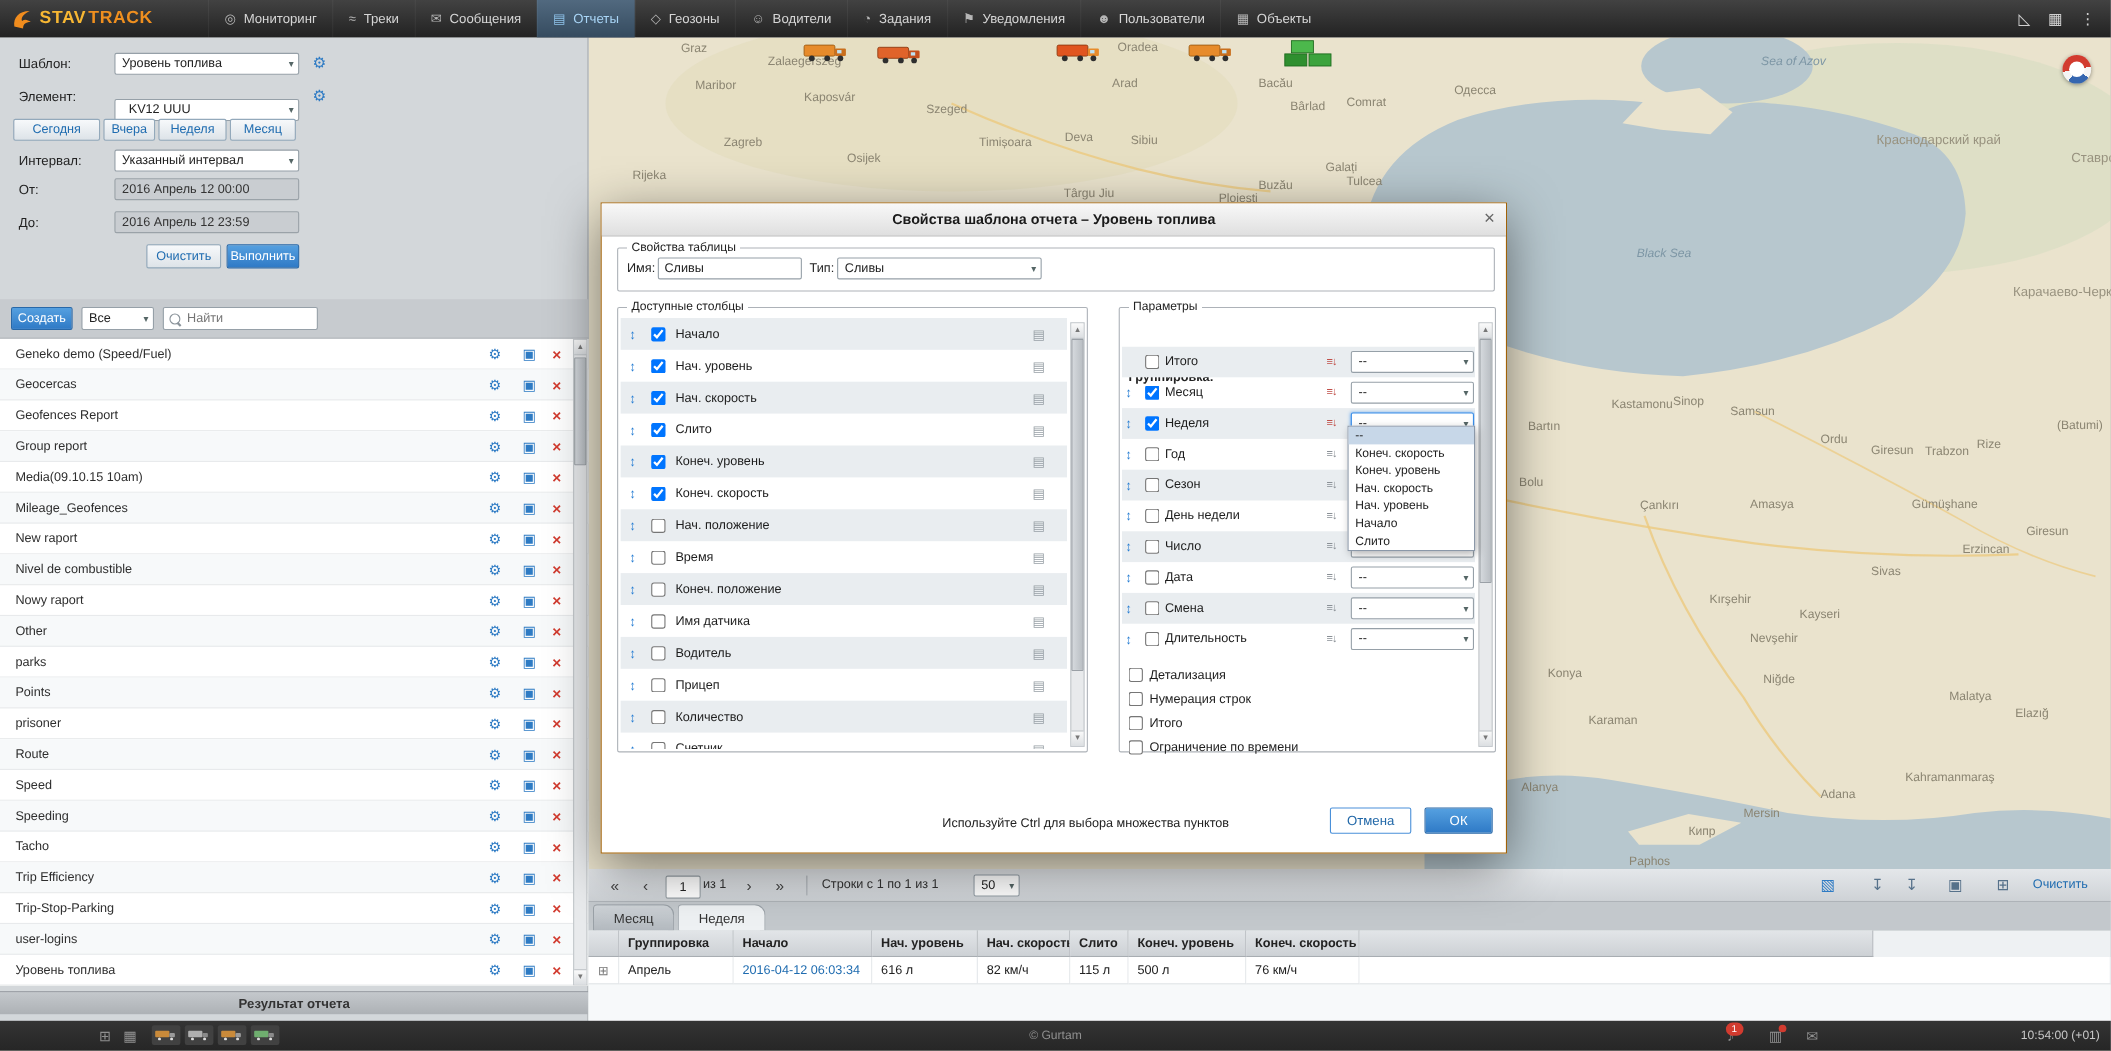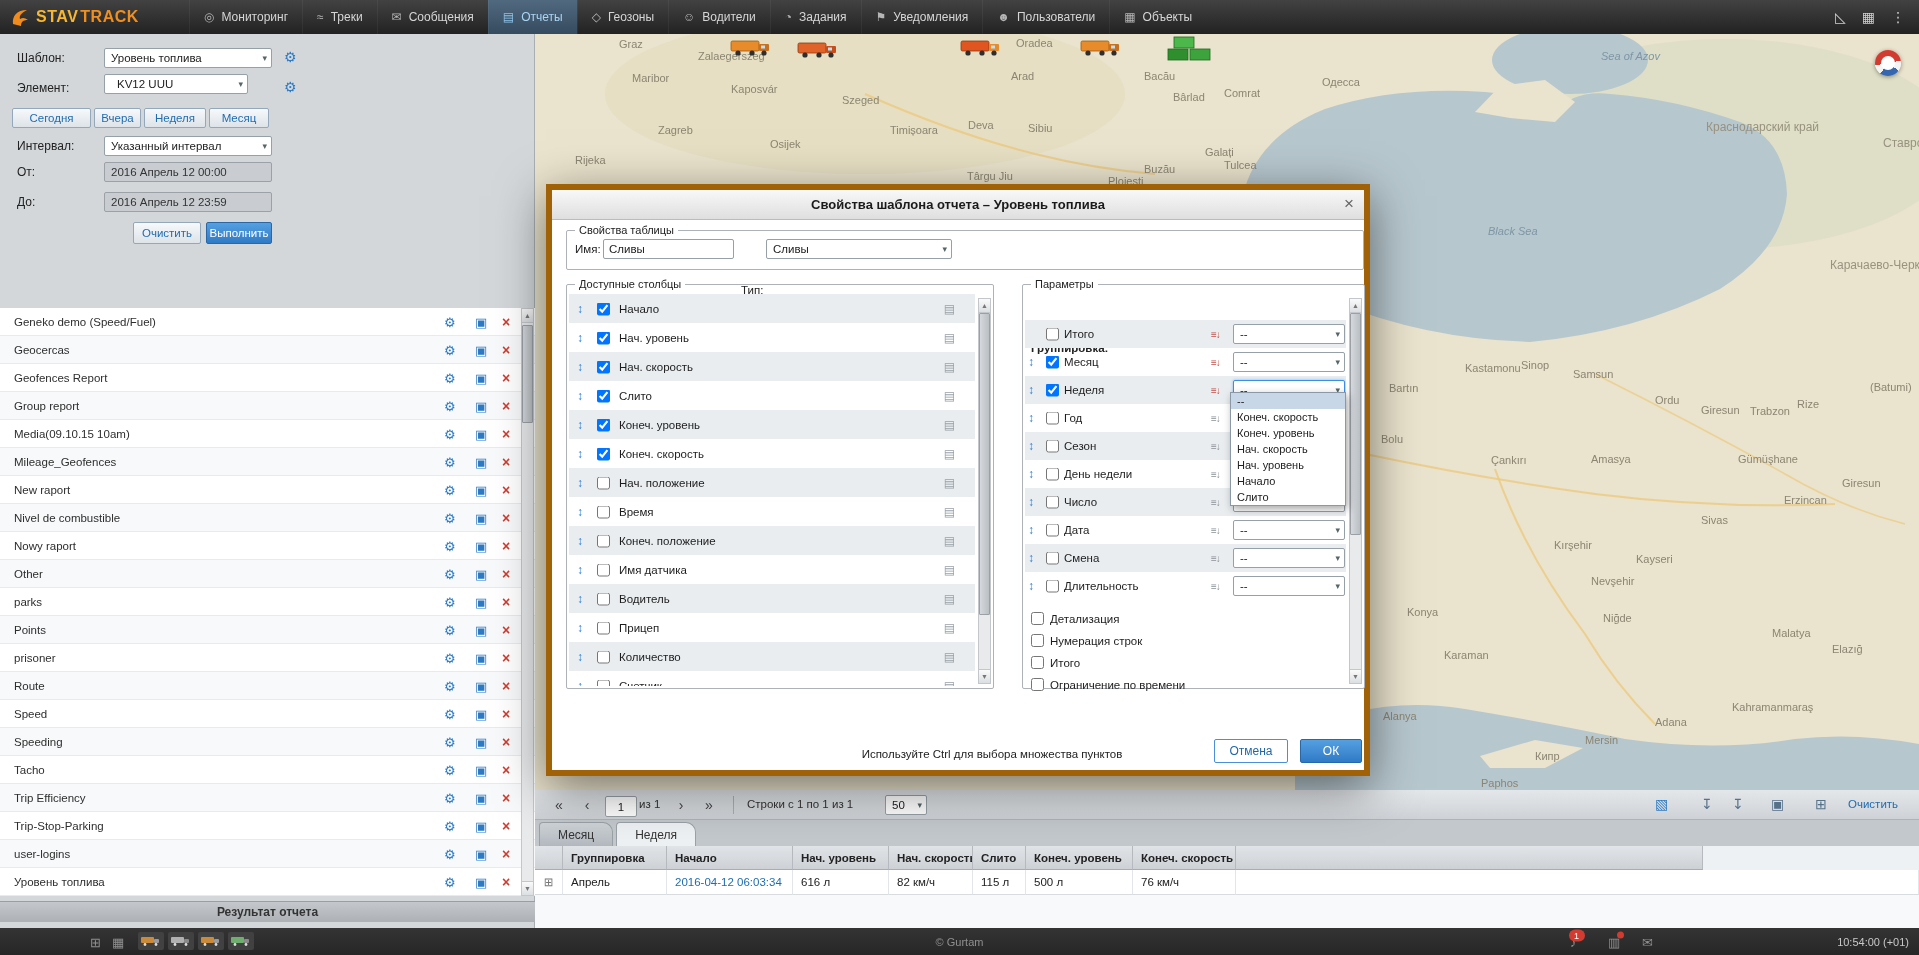--- a/index.html
+++ b/index.html
@@ -64,21 +64,21 @@
   .tab{height:24px;padding:0 18px;display:flex;align-items:center;font-size:12px;color:#333;background:linear-gradient(#cfd4d8,#b2b8be);border:1px solid #9aa1a7;border-bottom:none;border-radius:4px 10px 0 0;margin-right:3px;cursor:pointer;box-sizing:border-box;}
   .tab.active{background:#eef1f3;}
   .tgrid{display:grid;grid-template-columns:28px 104px 126px 96px 84px 53px 107px 103px auto;}
   .thead{position:absolute;left:0;top:56px;width:1168px;height:24px;}
   .thc{background:linear-gradient(#e2e5e8,#cdd1d5);border-right:1px solid #b6babe;border-bottom:1px solid #a8adb2;padding:0 8px;display:flex;align-items:center;font-weight:bold;font-size:11.5px;color:#222;box-sizing:border-box;white-space:nowrap;overflow:hidden;}
   .trow{position:absolute;left:0;top:80px;width:1384px;height:25px;}
   .tdc{background:#fff;border-right:1px solid #e3e6e9;border-bottom:1px solid #d8dcdf;padding:0 8px;display:flex;align-items:center;font-size:11.5px;color:#222;box-sizing:border-box;white-space:nowrap;overflow:hidden;}
   .tfill{position:absolute;left:0;top:105px;width:1384px;height:33px;background:#f7f9fa;}
   .linkc{color:#1f6cb0;cursor:pointer;}
   
-  #dialog{position:absolute;left:546px;top:184px;width:824px;height:592px;background:#fff;border:6px solid #a16207;box-shadow:0 12px 45px rgba(0,0,0,.5);z-index:50;box-sizing:border-box;}
+  #dialog{position:absolute;left:546px;top:184px;width:824px;height:592px;background:#fff;border:1px solid #a16207;box-shadow:0 12px 45px rgba(0,0,0,.5);z-index:50;box-sizing:border-box;}
   .dlg-title{position:absolute;left:0;top:0;width:100%;height:30px;background:linear-gradient(#f8f8f8,#dfdfdf);border-bottom:1px solid #bbb;display:flex;align-items:center;justify-content:center;font-size:13px;font-weight:bold;color:#1a1a1a;box-sizing:border-box;}
   .dlg-close{position:absolute;right:10px;top:4px;font-size:17px;color:#666;cursor:pointer;line-height:20px;}
   fieldset.fs{position:absolute;border:1px solid #adb2b8;border-radius:2px;margin:0;padding:0;box-sizing:border-box;}
   fieldset.fs legend{font-size:11px;color:#222;margin-left:8px;padding:0 4px;}
   .dfld{position:absolute;font-size:11.5px;color:#222;white-space:nowrap;}
   .dinp{position:absolute;height:20px;border:1px solid #96a0a8;border-radius:2px;font-size:11.5px;font-family:"Liberation Sans",sans-serif;color:#222;padding:0 5px;box-sizing:border-box;}
   .crow{position:relative;height:29px;}
   .crow:nth-child(odd){background:#e9edf0;}
   .drag{position:absolute;left:8px;top:50%;transform:translateY(-50%);color:#2a7fd4;font-weight:bold;font-size:12px;cursor:grab;}
   .crow input{position:absolute;left:28px;top:50%;transform:translateY(-50%);width:13px;height:13px;margin:0;}
@@ -169,40 +169,50 @@
     </div>
   </div>
 
   <div id="sidebar">
     <span class="fld" style="left:17px;top:17px;">Шаблон:</span>
     <div class="sel" style="position:absolute;left:104px;top:14px;width:168px;">
         <span>Уровень топлива</span>
       </div>
     <span class="tool-ic" style="position:absolute;left:284px;top:15px;">⚙</span>
     <span class="fld" style="left:17px;top:47px;">Элемент:</span>
-    <div class="sel" style="position:absolute;left:104px;top:40px;width:144px;padding-left:12px;">
+    <div class="sel" style="position:absolute;left:104px;top:56px;width:168px;padding-left:12px;">
         <span>KV12 UUU</span>
       </div>
     <span class="tool-ic" style="position:absolute;left:284px;top:45px;">⚙</span>
     <div class="qbtn" style="left:12px;top:74px;width:79px;">Сегодня</div>
     <div class="qbtn" style="left:94px;top:74px;width:47px;">Вчера</div>
     <div class="qbtn" style="left:144px;top:74px;width:62px;">Неделя</div>
     <div class="qbtn" style="left:209px;top:74px;width:60px;">Месяц</div>
     <span class="fld" style="left:17px;top:105px;">Интервал:</span>
     <div class="sel" style="position:absolute;left:104px;top:102px;width:168px;">
         <span>Указанный интервал</span>
       </div>
     <span class="fld" style="left:17px;top:131px;">От:</span>
     <div class="inp" style="position:absolute;left:104px;top:128px;width:168px;">2016 Апрель 12 00:00</div>
     <span class="fld" style="left:17px;top:161px;">До:</span>
     <div class="inp" style="position:absolute;left:104px;top:158px;width:168px;">2016 Апрель 12 23:59</div>
     <div class="qbtn" style="left:133px;top:188px;width:68px;height:22px;">Очистить</div>
     <div class="qbtn btn-blue" style="left:206px;top:188px;width:66px;height:22px;">Выполнить</div>
 
 
+    <div class="toolbar">
+      <div class="qbtn btn-blue" style="left:10px;top:7px;width:56px;height:21px;">Создать</div>
+      <div class="sel" style="position:absolute;left:74px;top:7px;width:66px;height:21px;">
+          <span>Все</span>
+        </div>
+      <div class="search-box">
+        <span class="mag"></span>
+        <input placeholder="Найти" style="">
+      </div>
+    </div>
 
     <div class="tpl-list">
       <div class="tpl-row">
           <span class="tpl-name">Geneko demo (Speed/Fuel)</span>
           <span class="ri i-edit">⚙</span>
           <span class="ri i-copy">▣</span>
           <span class="ri i-del">×</span>
         </div>
       <div class="tpl-row">
           <span class="tpl-name">Geocercas</span>
@@ -499,21 +509,21 @@
   </div>
 
   <div id="dialog">
     <div class="dlg-title">Свойства шаблона отчета – Уровень топлива</div>
     <span class="dlg-close">×</span>
 
     <fieldset class="fs" style="left:14px;top:34px;width:798px;height:46px;">
       <legend>Свойства таблицы</legend>
       <span class="dfld" style="left:8px;top:7px;">Имя:</span>
       <input class="dinp" style="left: 36px; top: 3px; width: 131px;" value="Сливы">
-      <span class="dfld" style="left:174px;top:7px;margin-top:41px;">Тип:</span>
+      <span class="dfld" style="left:174px;top:7px;">Тип:</span>
       <div class="sel" style="position:absolute;left:199px;top:3px;width:186px;">
           <span>Сливы</span>
         </div>
     </fieldset>
 
     <fieldset class="fs" style="left:14px;top:88px;width:428px;height:411px;">
       <legend>Доступные столбцы</legend>
       <div style="position:absolute;left:2px;top:4px;right:18px;bottom:2px;overflow:hidden;">
         <div class="crow">
             <span class="drag">↕</span>

